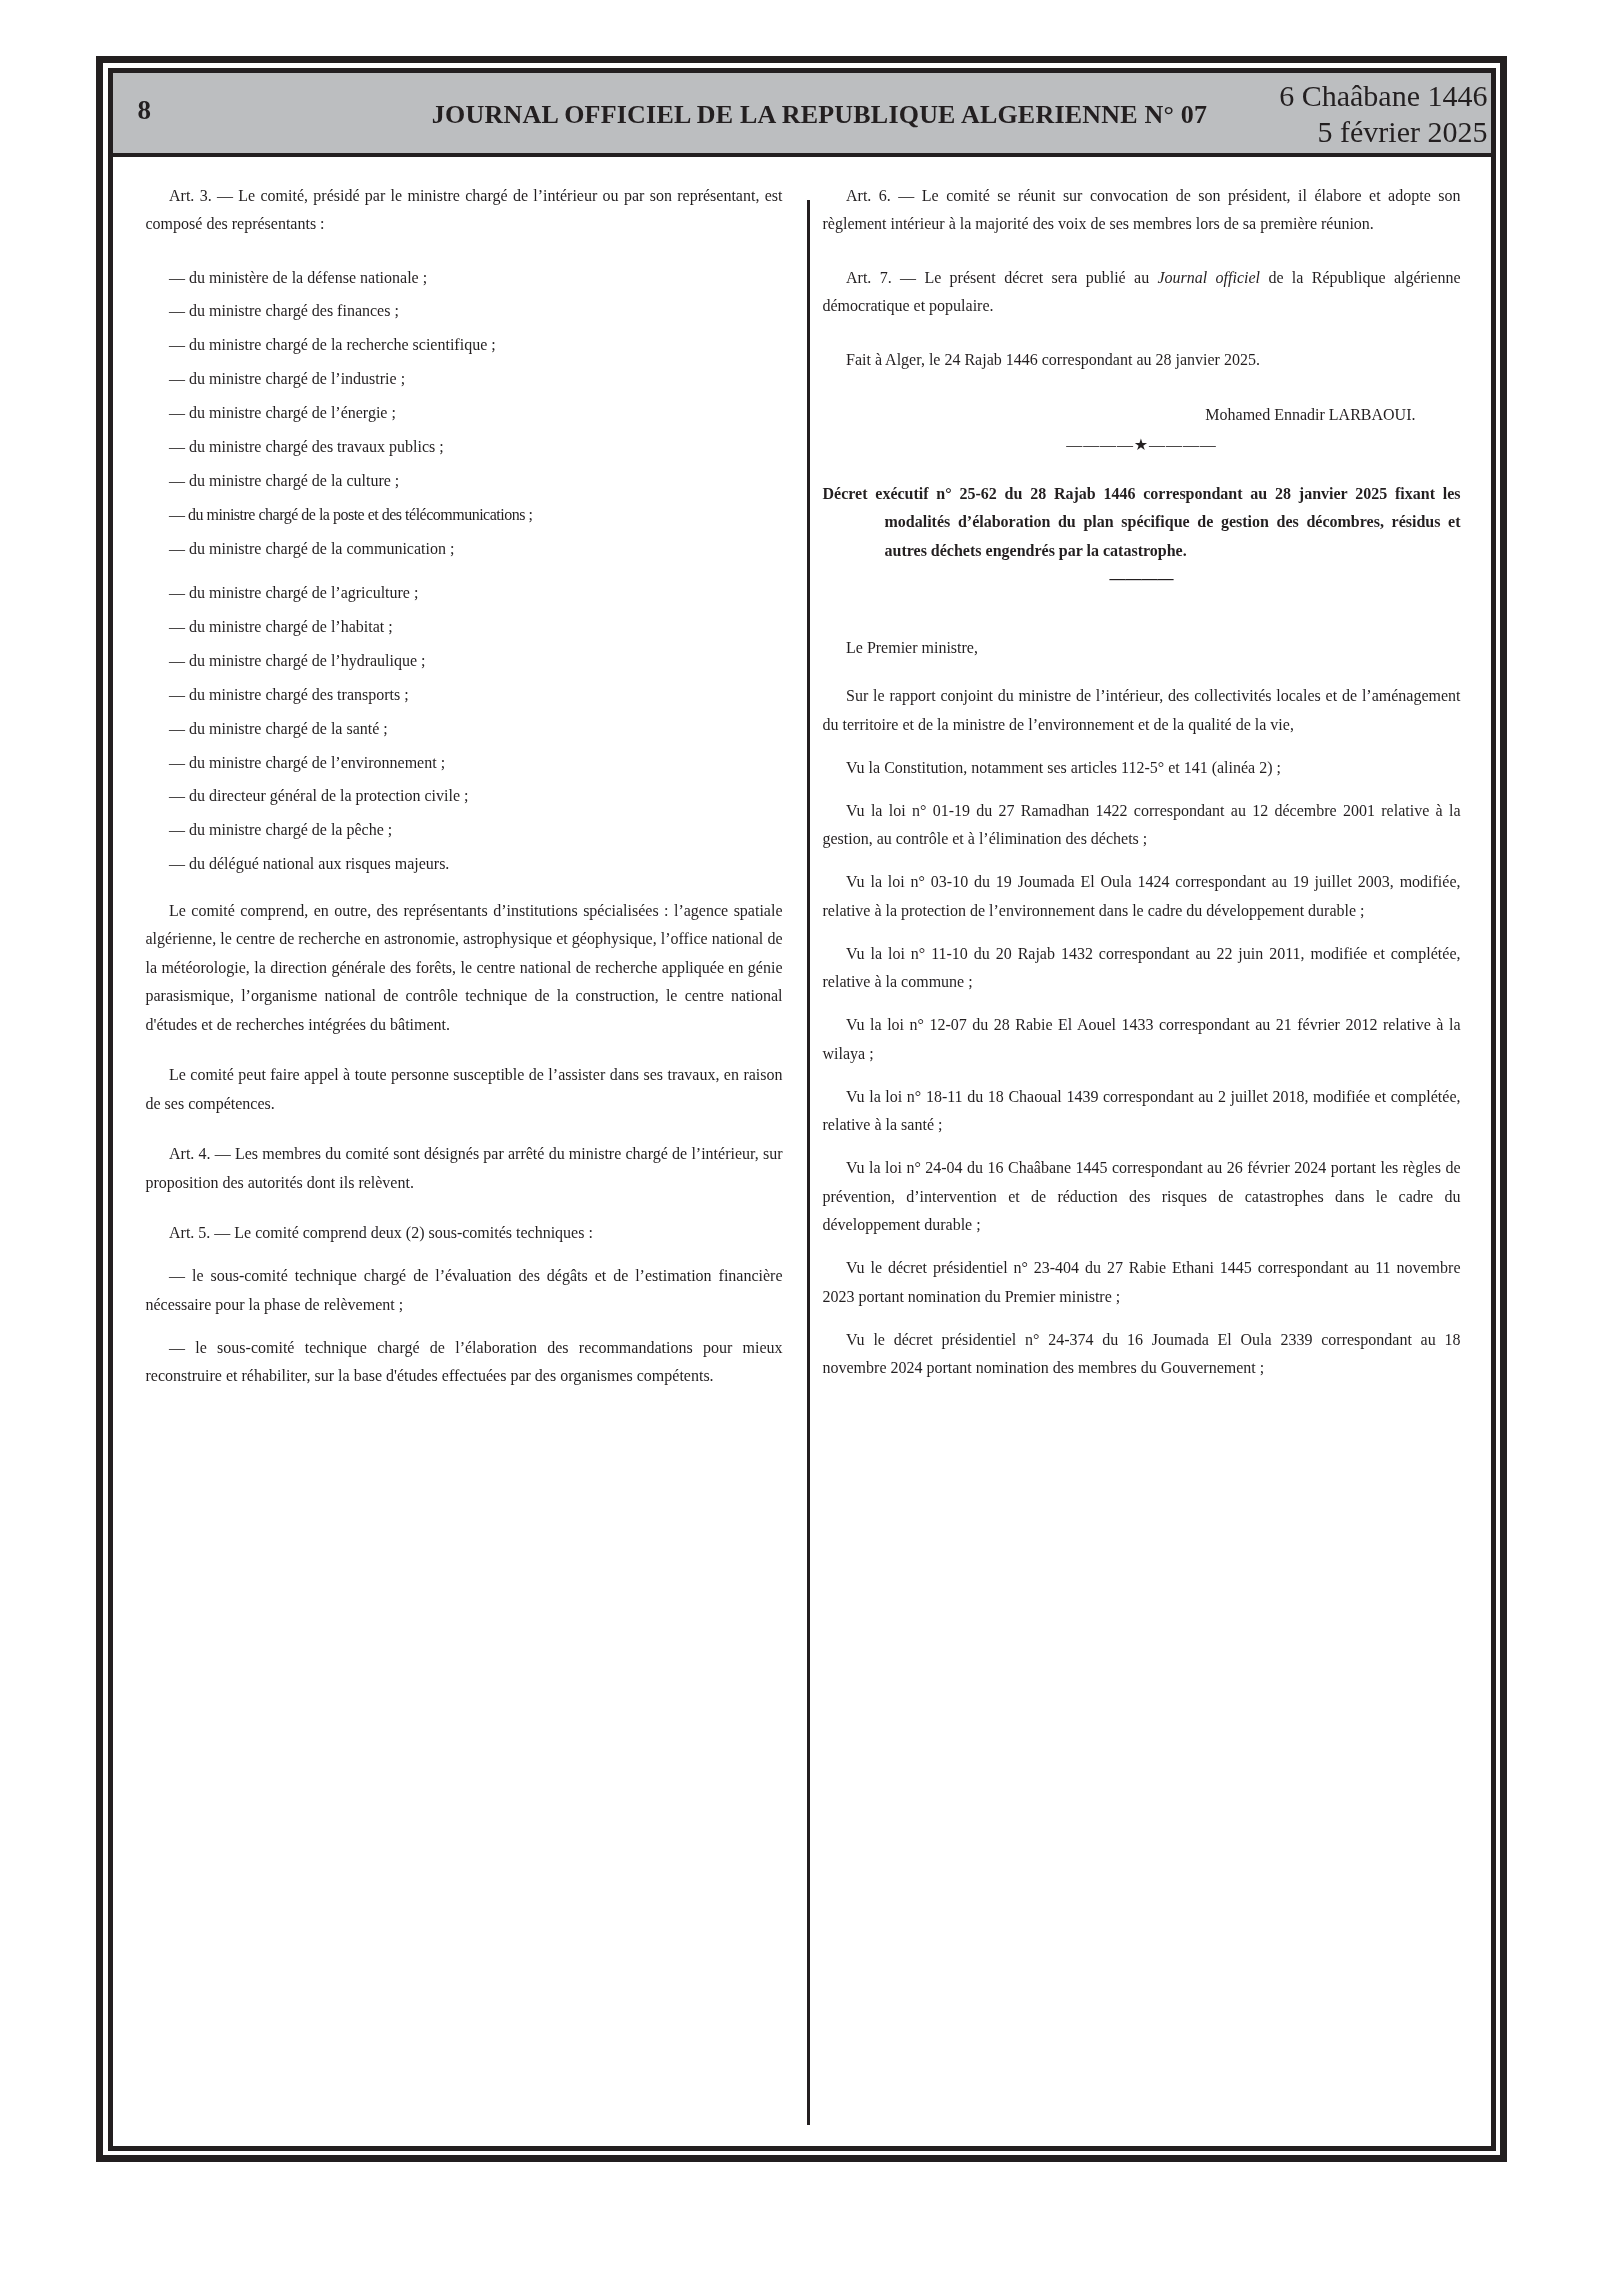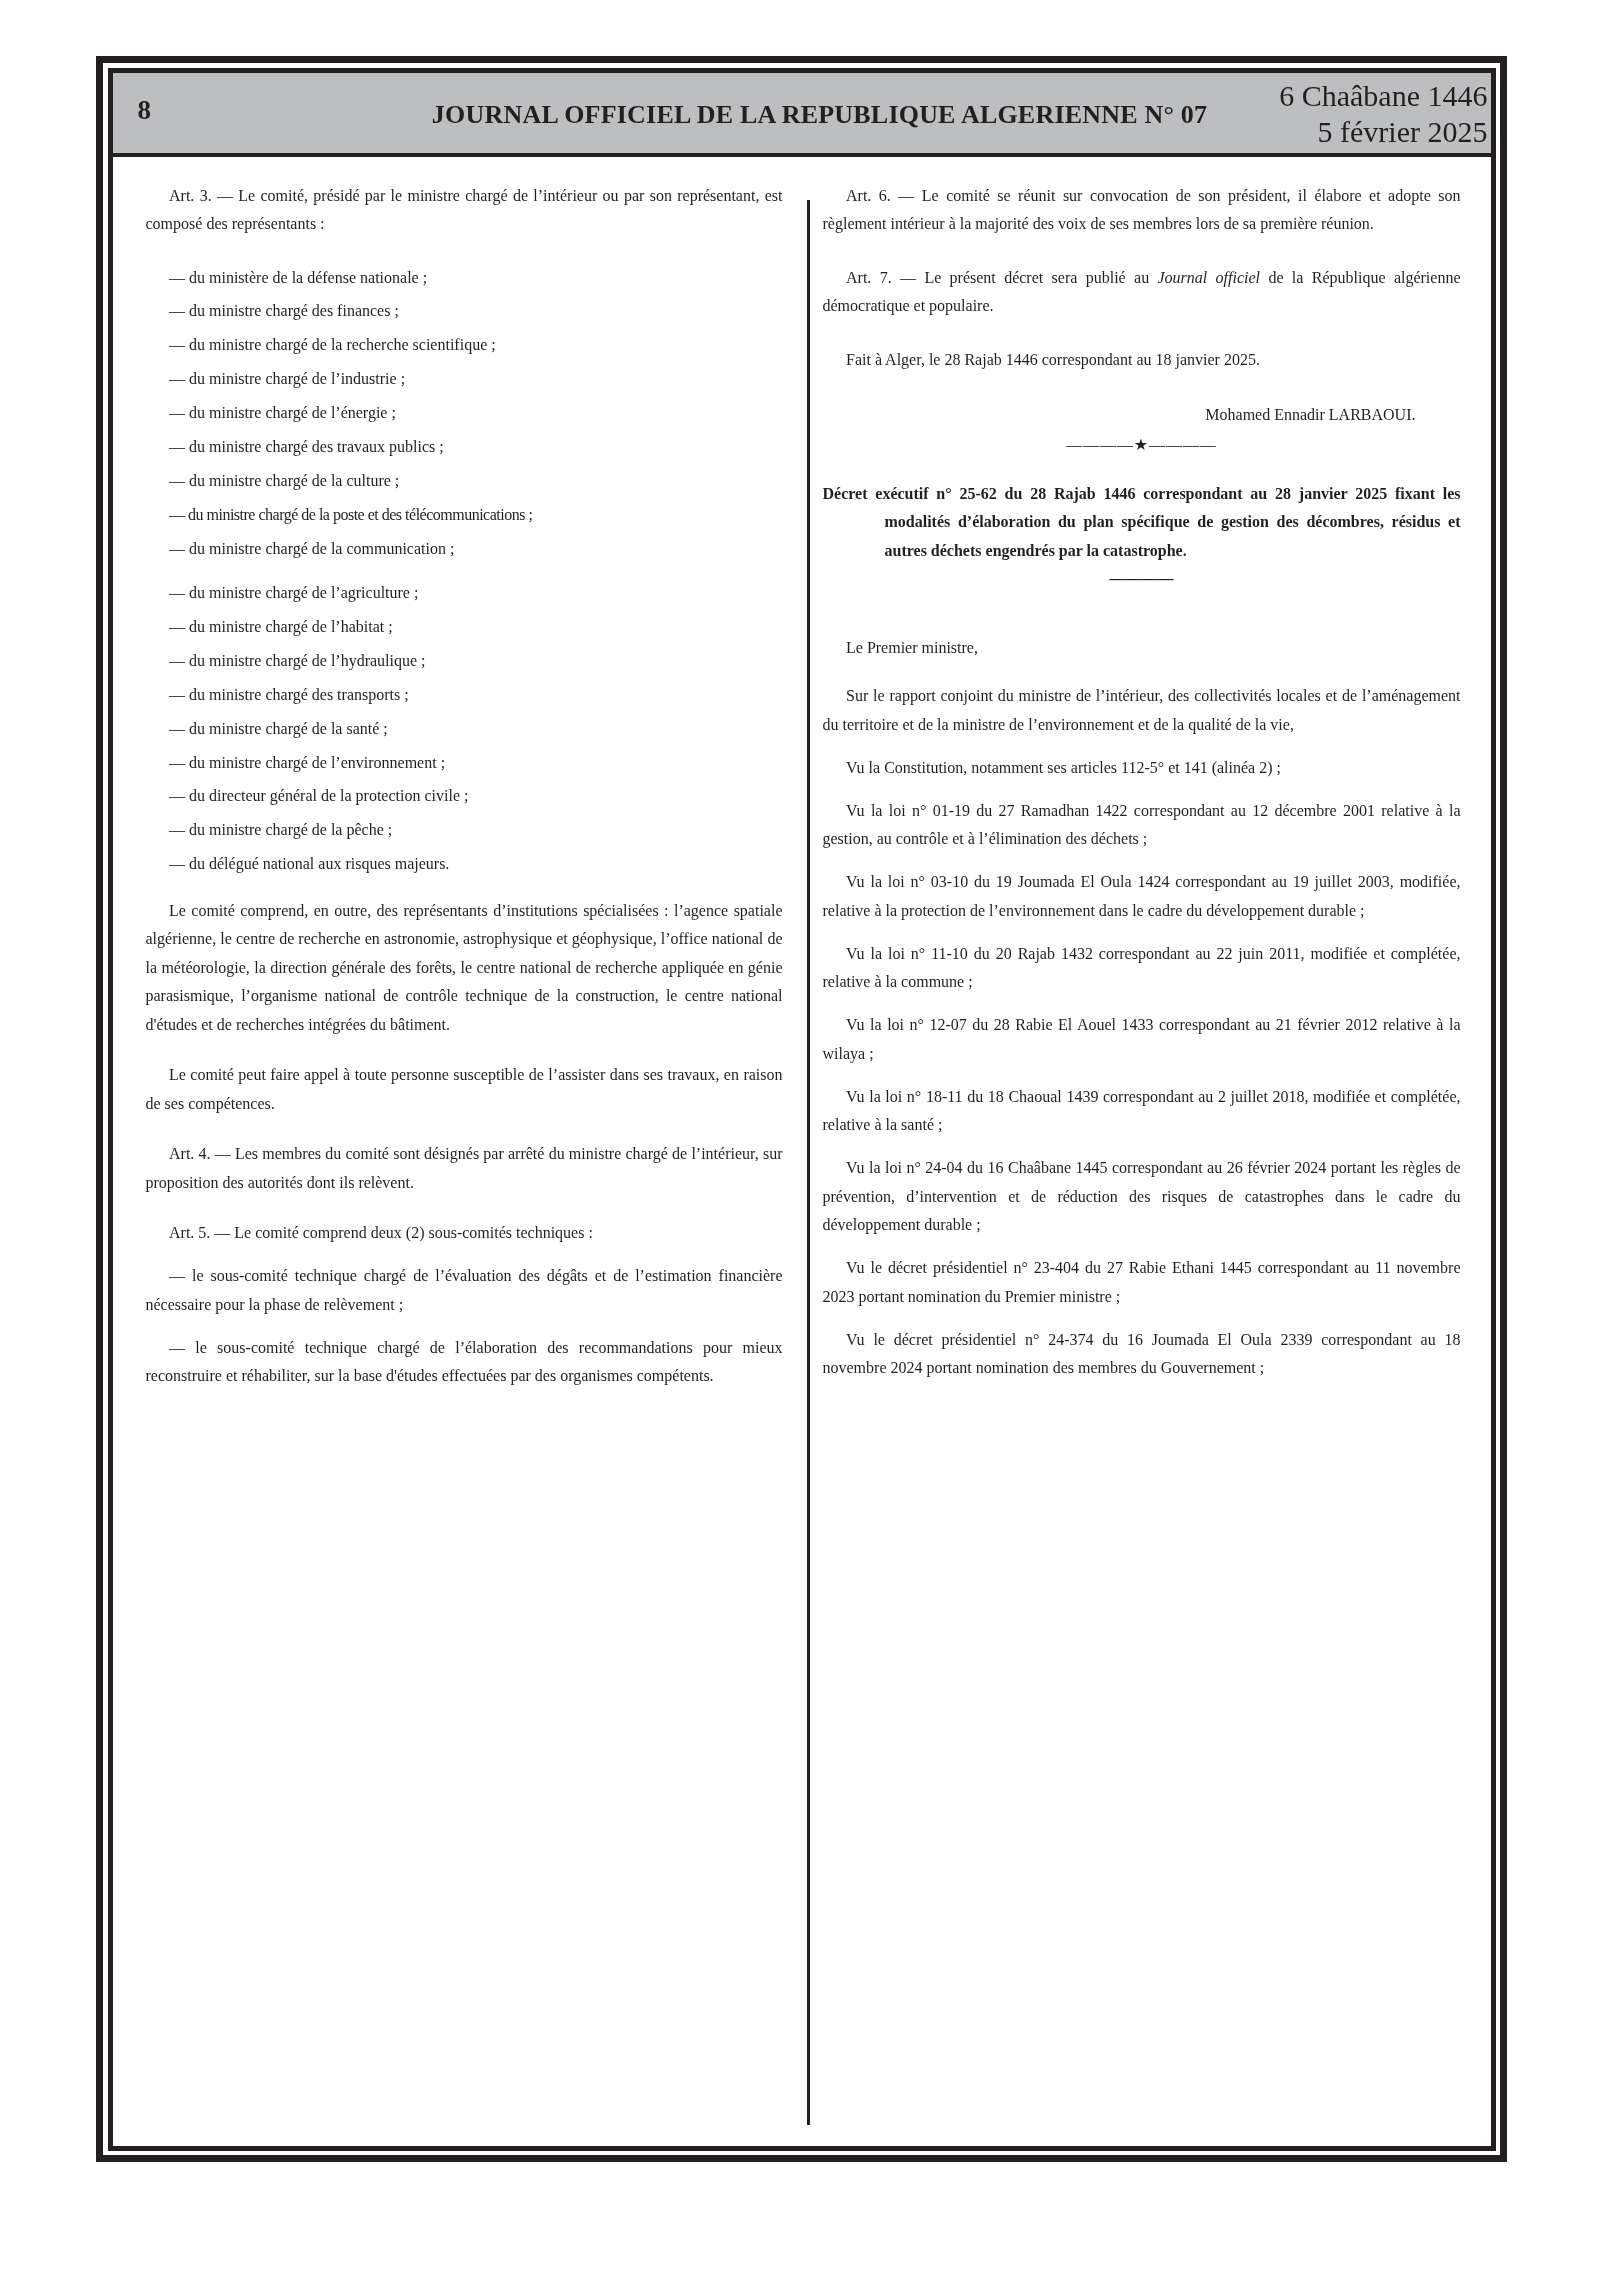--- a/index.html
+++ b/index.html
@@ -73,21 +73,21 @@
       <p style="margin-top:22px">Art. 5. — Le comité comprend deux (2) sous-comités techniques :</p>
       <p style="margin-top:14.5px">— le sous-comité technique chargé de l’évaluation des dégâts et de l’estimation financière nécessaire pour la phase de relèvement ;</p>
       <p style="margin-top:14.5px">— le sous-comité technique chargé de l’élaboration des recommandations pour mieux reconstruire et réhabiliter, sur la base d'études effectuées par des organismes compétents.</p>
     </div>
 
     <div class="divider"></div>
 
     <div class="col col-right">
       <p>Art. 6. —  Le comité se réunit sur convocation de son président, il élabore et adopte son règlement intérieur à la majorité des voix de ses membres lors de sa première réunion.</p>
       <p style="margin-top:25px"><span>Art. 7. — Le présent décret sera publié au </span><i>Journal officiel</i><span> de la République algérienne démocratique et populaire.</span></p>
-      <p style="margin-top:25px">Fait à Alger, le 28 Rajab 1446  correspondant au 18 janvier 2025.</p>
+      <p style="margin-top:25px">Fait à Alger, le 24 Rajab 1446  correspondant au 28 janvier 2025.</p>
       <p class="sig" style="margin-top:27px">Mohamed Ennadir LARBAOUI.</p>
       <p class="stars">————★————</p>
       <p class="decree-title" style="margin-top:20px"><span class="first">Décret exécutif n° 25-62 du 28 Rajab 1446  correspondant</span> <span>au 28 janvier 2025 fixant les modalités d’élaboration du plan spécifique de gestion des décombres, résidus et autres déchets engendrés par la catastrophe.</span></p>
       <p class="sep">————</p>
       <p style="margin-top:40px">Le Premier ministre,</p>
       <div>
         <p style="margin-top:20px">Sur le rapport conjoint du ministre de l’intérieur, des collectivités locales et de l’aménagement du territoire et de la ministre de l’environnement et de la qualité de la vie,</p>
         <p style="margin-top:14.5px">Vu la Constitution, notamment ses articles 112-5° et 141 (alinéa 2) ;</p>
         <p style="margin-top:14.5px">Vu la loi n° 01-19 du 27 Ramadhan 1422 correspondant au 12 décembre 2001 relative à la gestion, au contrôle et à l’élimination des déchets ;</p>
         <p style="margin-top:14.5px">Vu la loi n° 03-10 du 19 Joumada El Oula 1424 correspondant au 19 juillet 2003, modifiée, relative à la protection de l’environnement dans le cadre du développement durable ;</p>

